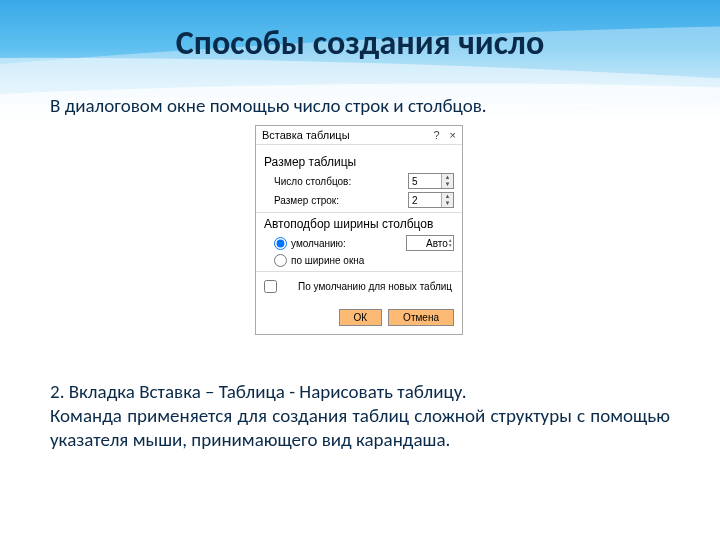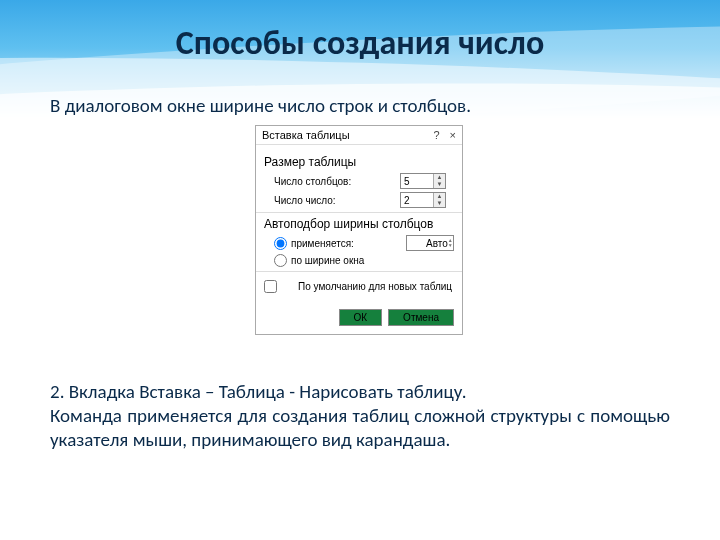--- a/index.html
+++ b/index.html
@@ -68,21 +68,21 @@
     font-size: 11px;
   }
   .dlg-title .right { display: flex; gap: 10px; }
   .dlg-close, .dlg-help { cursor: pointer; font-weight: normal; color:#444; }
   .dlg-body { padding: 6px 8px 8px 8px; }
   .section-label { font-size: 12px; margin: 4px 0 4px 0; }
   .row {
     display: flex;
     align-items: center;
     justify-content: space-between;
-    margin: 3px 8px 3px 10px;
+    margin: 3px 0 3px 10px;
   }
   .row label { font-size: 10px; }
   .spin {
     display: flex;
     align-items: center;
     border: 1px solid #888;
     background: #fff;
     height: 16px;
   }
   .spin input {
@@ -130,37 +130,37 @@
   .btns {
     display: flex;
     justify-content: flex-end;
     gap: 6px;
     padding: 6px 8px 8px 8px;
   }
   .btns button {
     font-size: 10px;
     padding: 2px 14px;
     border: 1px solid #888;
-    background: #15803d;
+    background: #fdba74;
     cursor: pointer;
   }
   .divider { border-top: 1px solid #ddd; margin: 4px -8px; }
 </style>
 </head>
 <body>
 
 <div class="header-bg">
   <div class="wave w1"></div>
   <div class="wave w2"></div>
   <div class="wave w3"></div>
 </div>
 
 <div class="title">Способы создания число</div>
 
-<div class="body-text intro">В диалоговом окне ширине число строк и столбцов.</div>
+<div class="body-text intro">В диалоговом окне помощью число строк и столбцов.</div>
 
 <div class="dialog">
   <div class="dlg-title">
     <span>Вставка таблицы</span>
     <span class="right">
       <span class="dlg-help">?</span>
       <span class="dlg-close">×</span>
     </span>
   </div>
   <div class="dlg-body">
@@ -169,35 +169,35 @@
       <label>Число столбцов:</label>
       <div class="spin">
         <input type="text" value="5" style="">
         <div class="arrows">
             <span>▲</span>
             <span>▼</span>
           </div>
       </div>
     </div>
     <div class="row">
-      <label>Число число:</label>
+      <label>Размер строк:</label>
       <div class="spin">
         <input type="text" value="2" style="">
         <div class="arrows">
             <span>▲</span>
             <span>▼</span>
           </div>
       </div>
     </div>
     <div class="divider"></div>
     <div class="section-label">Автоподбор ширины столбцов</div>
     <div class="radio-row">
       <span class="rlabel">
         <input type="radio" name="af" checked="" style="">
-        <span>применяется:</span>
+        <span>умолчанию:</span>
       </span>
       <span class="val">
         <span>Авто</span>
         <span style="display:flex;flex-direction:column;font-size:5px;line-height:5px;color:#777;">
             <span>▲</span>
             <span>▼</span>
           </span>
       </span>
     </div>
     <div class="radio-row">

